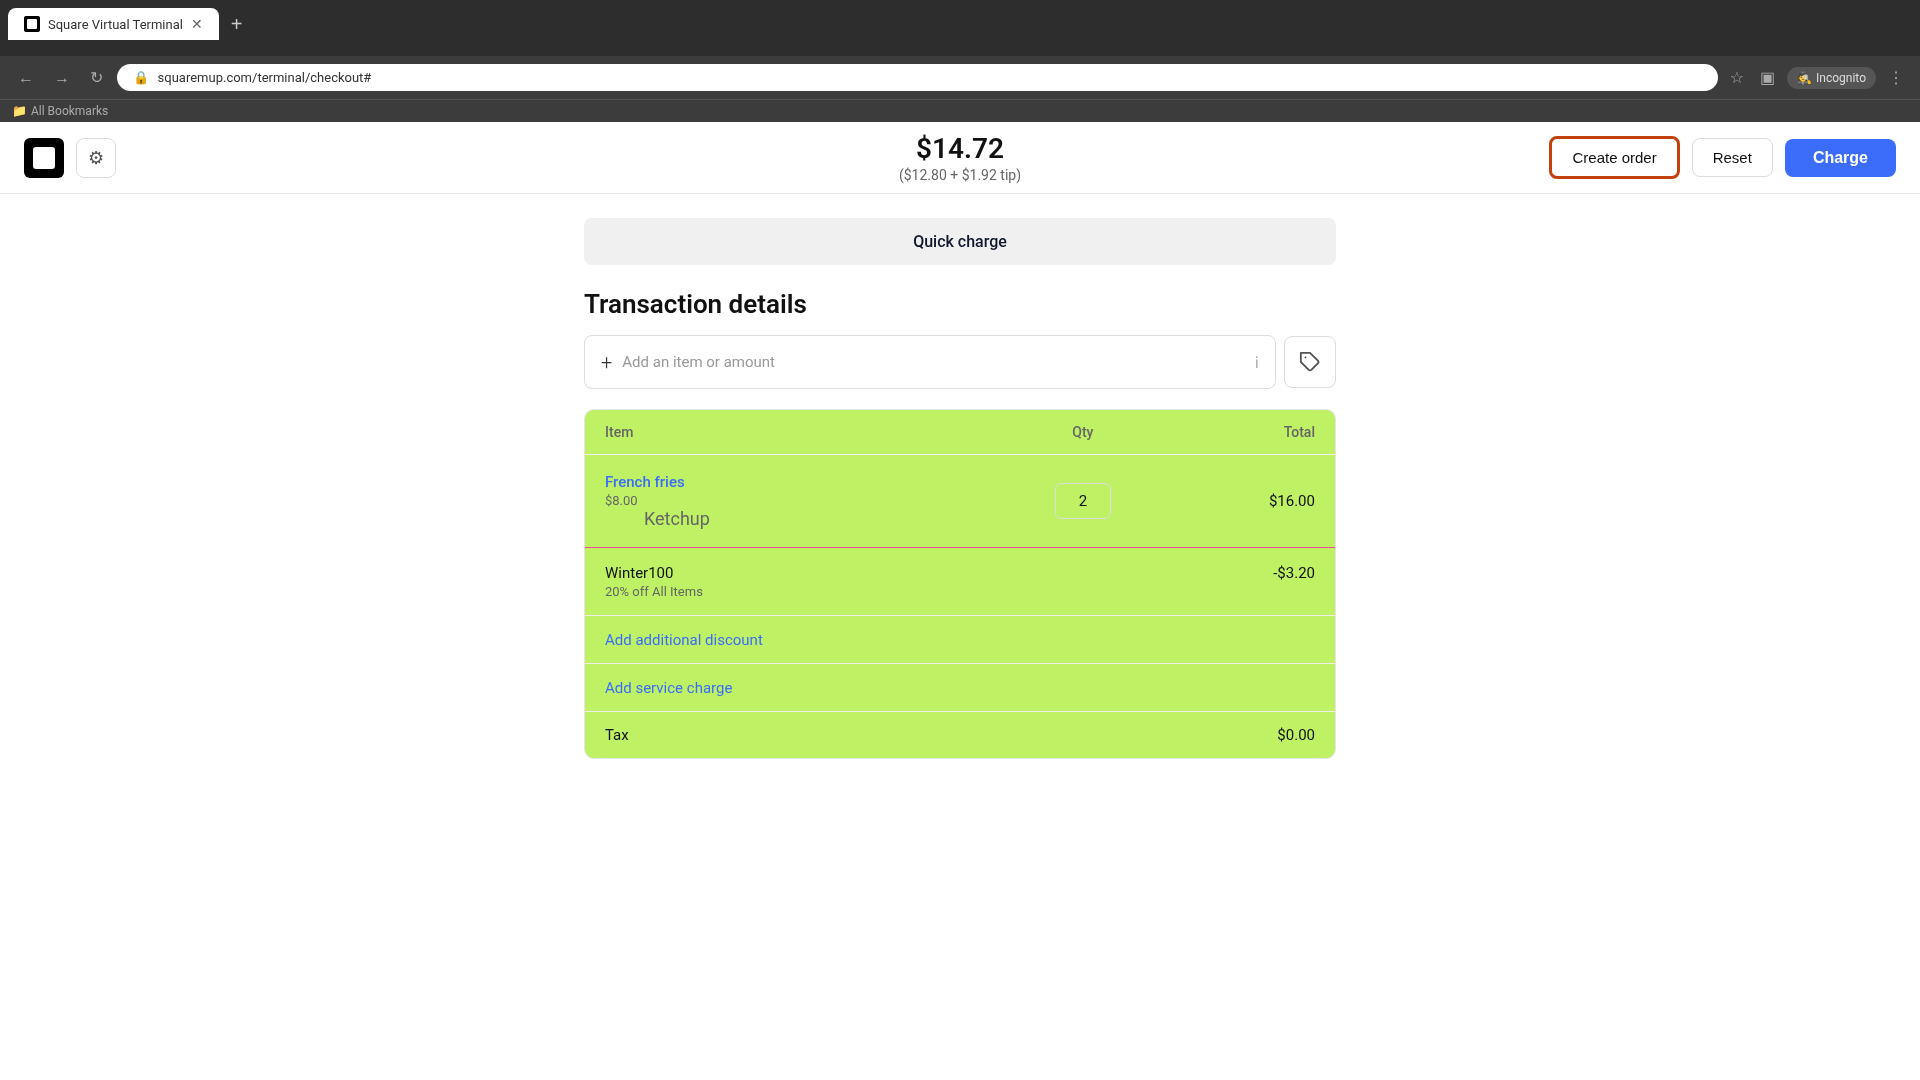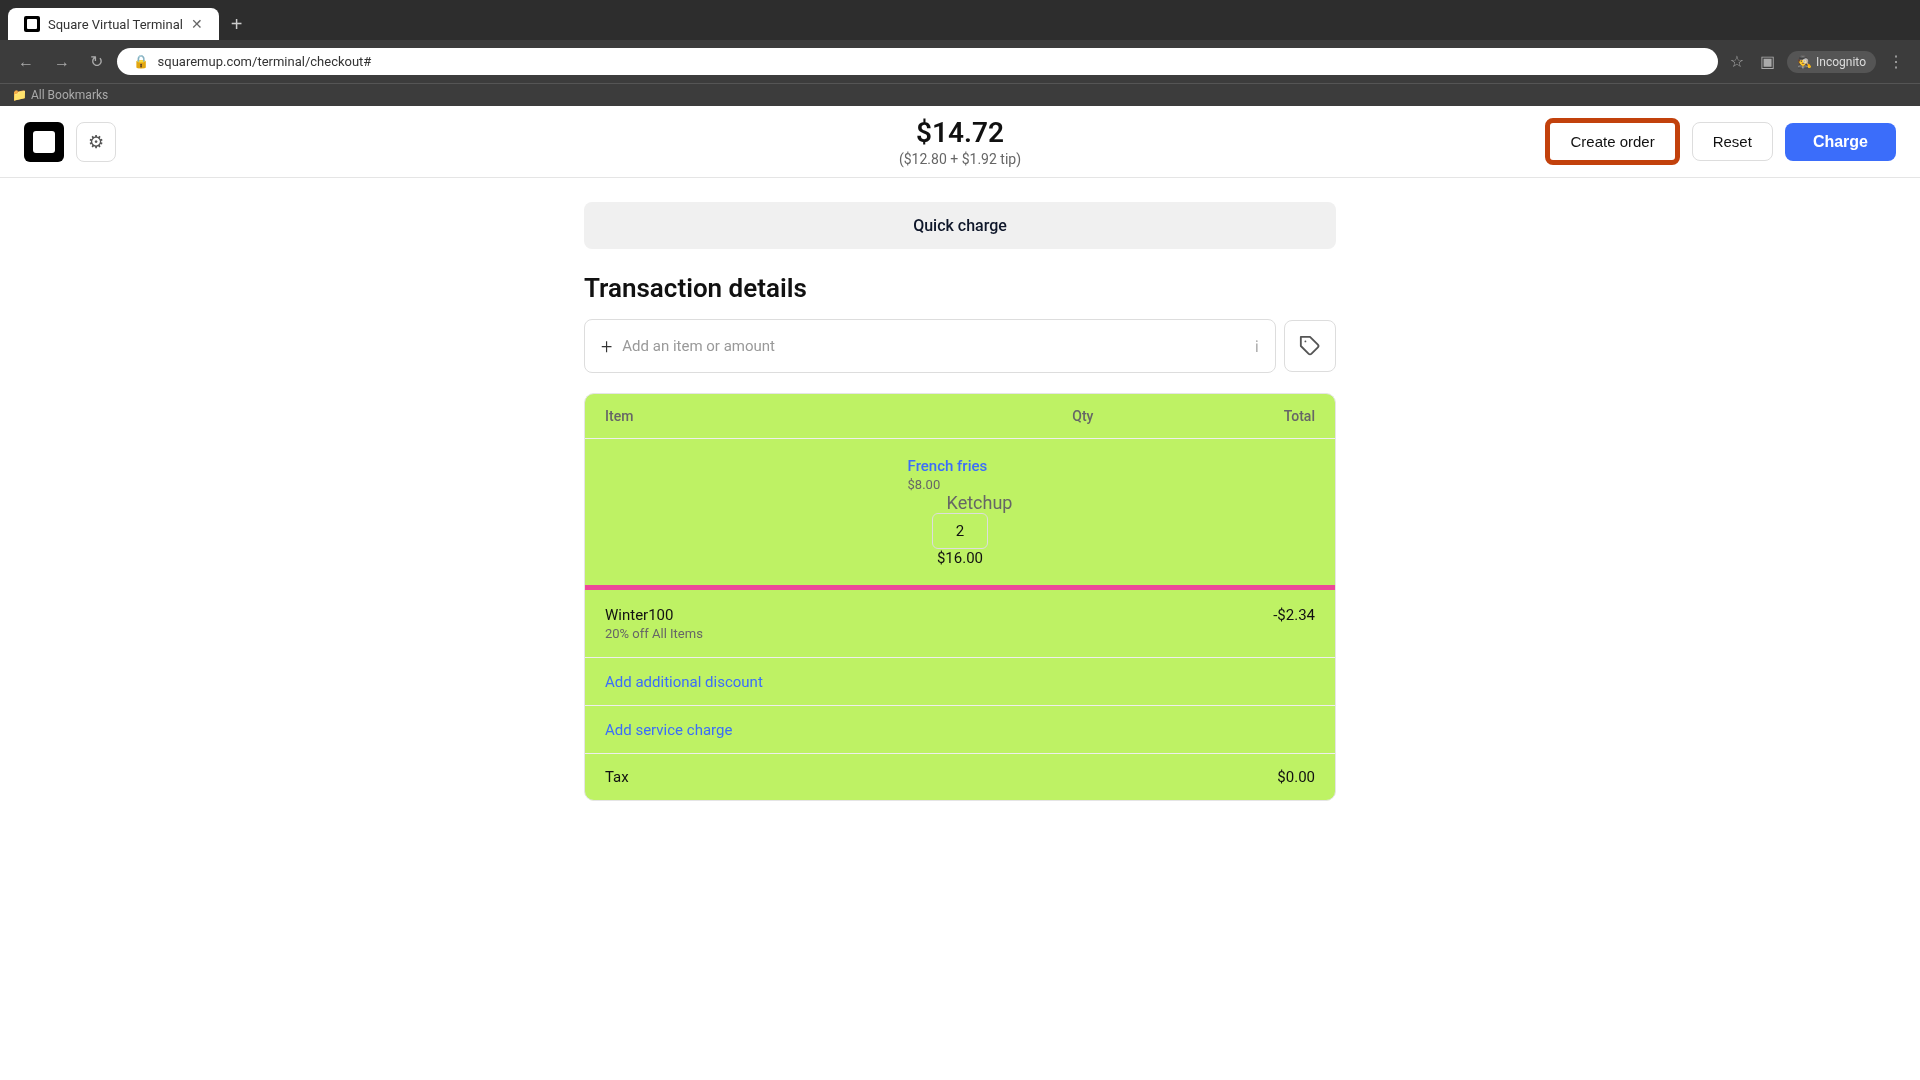--- a/index.html
+++ b/index.html
@@ -1,20 +1,20 @@
 <!DOCTYPE html>
 <html><head>
   <meta charset="utf-8">
   <style>
     * { box-sizing: border-box; margin: 0; padding: 0; }
     body { font-family: -apple-system, BlinkMacSystemFont, 'Segoe UI', Roboto, sans-serif; background: #f8f8f8; overflow: hidden; }
 
     
     .browser-chrome { background: #2d2d2d; width: 1920px; }
-    .browser-tab-bar { display: flex; align-items: center; padding: 8px 8px 0; gap: 4px; border-radius: 12px; }
+    .browser-tab-bar { display: flex; align-items: center; padding: 8px 8px 16px; gap: 4px; border-radius: 12px; }
     .browser-tab { background: #fff; border-radius: 8px 8px 0 0; padding: 8px 16px; display: flex; align-items: center; gap: 8px; font-size: 13px; color: #333; min-width: 180px; }
     .browser-tab .tab-favicon { width: 16px; height: 16px; background: #000; border-radius: 2px; display: flex; align-items: center; justify-content: center; }
     .browser-tab .tab-close { margin-left: auto; color: #666; cursor: pointer; font-size: 14px; }
     .browser-tab-new { background: none; border: none; color: #ccc; font-size: 20px; cursor: pointer; padding: 4px 8px; }
     .browser-nav { background: #3c3c3c; display: flex; align-items: center; padding: 8px 12px; gap: 8px; }
     .nav-btn { background: none; border: none; color: #aaa; font-size: 16px; cursor: pointer; padding: 4px 6px; border-radius: 4px; }
     .address-bar { flex: 1; background: #fff; border-radius: 20px; padding: 6px 16px; font-size: 13px; color: #333; display: flex; align-items: center; gap: 8px; }
     .address-text { flex: 1; color: #333; font-size: 13px; }
     .nav-icons { display: flex; align-items: center; gap: 8px; }
     .nav-icon-btn { background: none; border: none; color: #aaa; cursor: pointer; font-size: 16px; padding: 4px; }
@@ -26,21 +26,21 @@
 
     
     .header { display: flex; align-items: center; padding: 0 24px; height: 72px; border-bottom: 1px solid #e5e5e5; background: #fff; position: relative; }
     .header-logo { width: 40px; height: 40px; background: #000; border-radius: 6px; display: flex; align-items: center; justify-content: center; cursor: pointer; }
     .header-logo-inner { width: 22px; height: 22px; background: #fff; border-radius: 3px; }
     .header-gear { background: none; border: 1px solid #ddd; border-radius: 8px; width: 40px; height: 40px; display: flex; align-items: center; justify-content: center; cursor: pointer; margin-left: 12px; color: #555; font-size: 18px; }
     .header-center { position: absolute; left: 50%; transform: translateX(-50%); text-align: center; }
     .header-amount { font-size: 28px; font-weight: 600; color: #111; }
     .header-sub { font-size: 14px; color: #666; margin-top: 2px; }
     .header-actions { margin-left: auto; display: flex; align-items: center; gap: 12px; }
-    .btn-create-order { background: #fff; border: 5px solid #c2410c; border-radius: 8px; padding: 10px 20px; font-size: 15px; color: #111; cursor: pointer; font-weight: 500; }
+    .btn-create-order { background: #fff; border: 3px solid #c2410c; border-radius: 8px; padding: 10px 20px; font-size: 15px; color: #111; cursor: pointer; font-weight: 500; }
     .btn-reset { background: #fff; border: 1px solid #ddd; border-radius: 8px; padding: 10px 20px; font-size: 15px; color: #111; cursor: pointer; font-weight: 500; }
     .btn-charge { background: #3b6dfa; border: none; border-radius: 8px; padding: 10px 28px; font-size: 16px; color: #fff; cursor: pointer; font-weight: 600; }
 
     
     .main { padding: 24px; max-width: 800px; margin: 0 auto; }
 
     
     .tab-group { display: flex; background: #f0f0f0; border-radius: 8px; padding: 4px; margin-bottom: 24px; }
     .tab-item { flex: 1; text-align: center; padding: 10px 0; border-radius: 6px; font-size: 16px; font-weight: 500; cursor: pointer; color: #0f172a; }
     .tab-item.active { background: #fff; color: #111; box-shadow: 0 1px 4px rgba(0,0,0,0.15); }
@@ -55,21 +55,21 @@
     .info-icon { margin-left: auto; color: #aaa; font-size: 16px; }
     .tag-btn { border: 1px solid #ddd; border-radius: 8px; width: 52px; height: 52px; display: flex; align-items: center; justify-content: center; cursor: pointer; background: #fff; font-size: 20px; color: #555; }
 
     
     .items-table { background: #bef264; border: 1px solid #e5e5e5; border-radius: 10px; overflow: hidden; }
     .table-header { display: flex; padding: 14px 20px; color: #666; font-size: 14px; font-weight: 500; border-bottom: 1px solid #eee; }
     .col-item { flex: 3; }
     .col-qty { flex: 1; text-align: center; }
     .col-total { flex: 1.2; text-align: right; }
 
-    .table-row { display: flex; align-items: center; padding: 18px 20px; border-bottom: 5px solid #ec4899; flex-direction: column; }
+    .table-row { display: flex; align-items: center; padding: 18px 20px; border-bottom: 1px solid #ec4899; }
     .item-info { flex: 3; }
     .item-name-link { color: #3b6dfa; font-size: 15px; font-weight: 500; text-decoration: none; cursor: pointer; }
     .item-price { color: #666; font-size: 13px; margin-top: 2px; }
     .item-modifier { color: #666; font-size: 18px; margin-left: 39px; }
     .qty-input { flex: 1; display: flex; justify-content: center; }
     .qty-box { border: 1px solid #ddd; border-radius: 6px; width: 56px; height: 36px; text-align: center; font-size: 15px; color: #111; display: flex; align-items: center; justify-content: center; }
     .item-total { flex: 1.2; text-align: right; font-size: 15px; color: #111; }
 
     
     .discount-row { padding: 16px 20px; border-bottom: 1px solid #eee; }
@@ -189,21 +189,21 @@
         </div>
         <div class="item-total col-total">$16.00</div>
       </div>
 
       <div class="discount-row">
         <div class="discount-flex">
           <div class="discount-left">
             <div class="discount-name">Winter100</div>
             <div class="discount-desc">20% off All Items</div>
           </div>
-          <div class="discount-amount">-$2.34</div>
+          <div class="discount-amount">-$3.20</div>
         </div>
       </div>
 
       <div class="link-row">
         <span class="link-text">Add additional discount</span>
       </div>
 
       <div class="link-row">
         <span class="link-text">Add service charge</span>
       </div>

